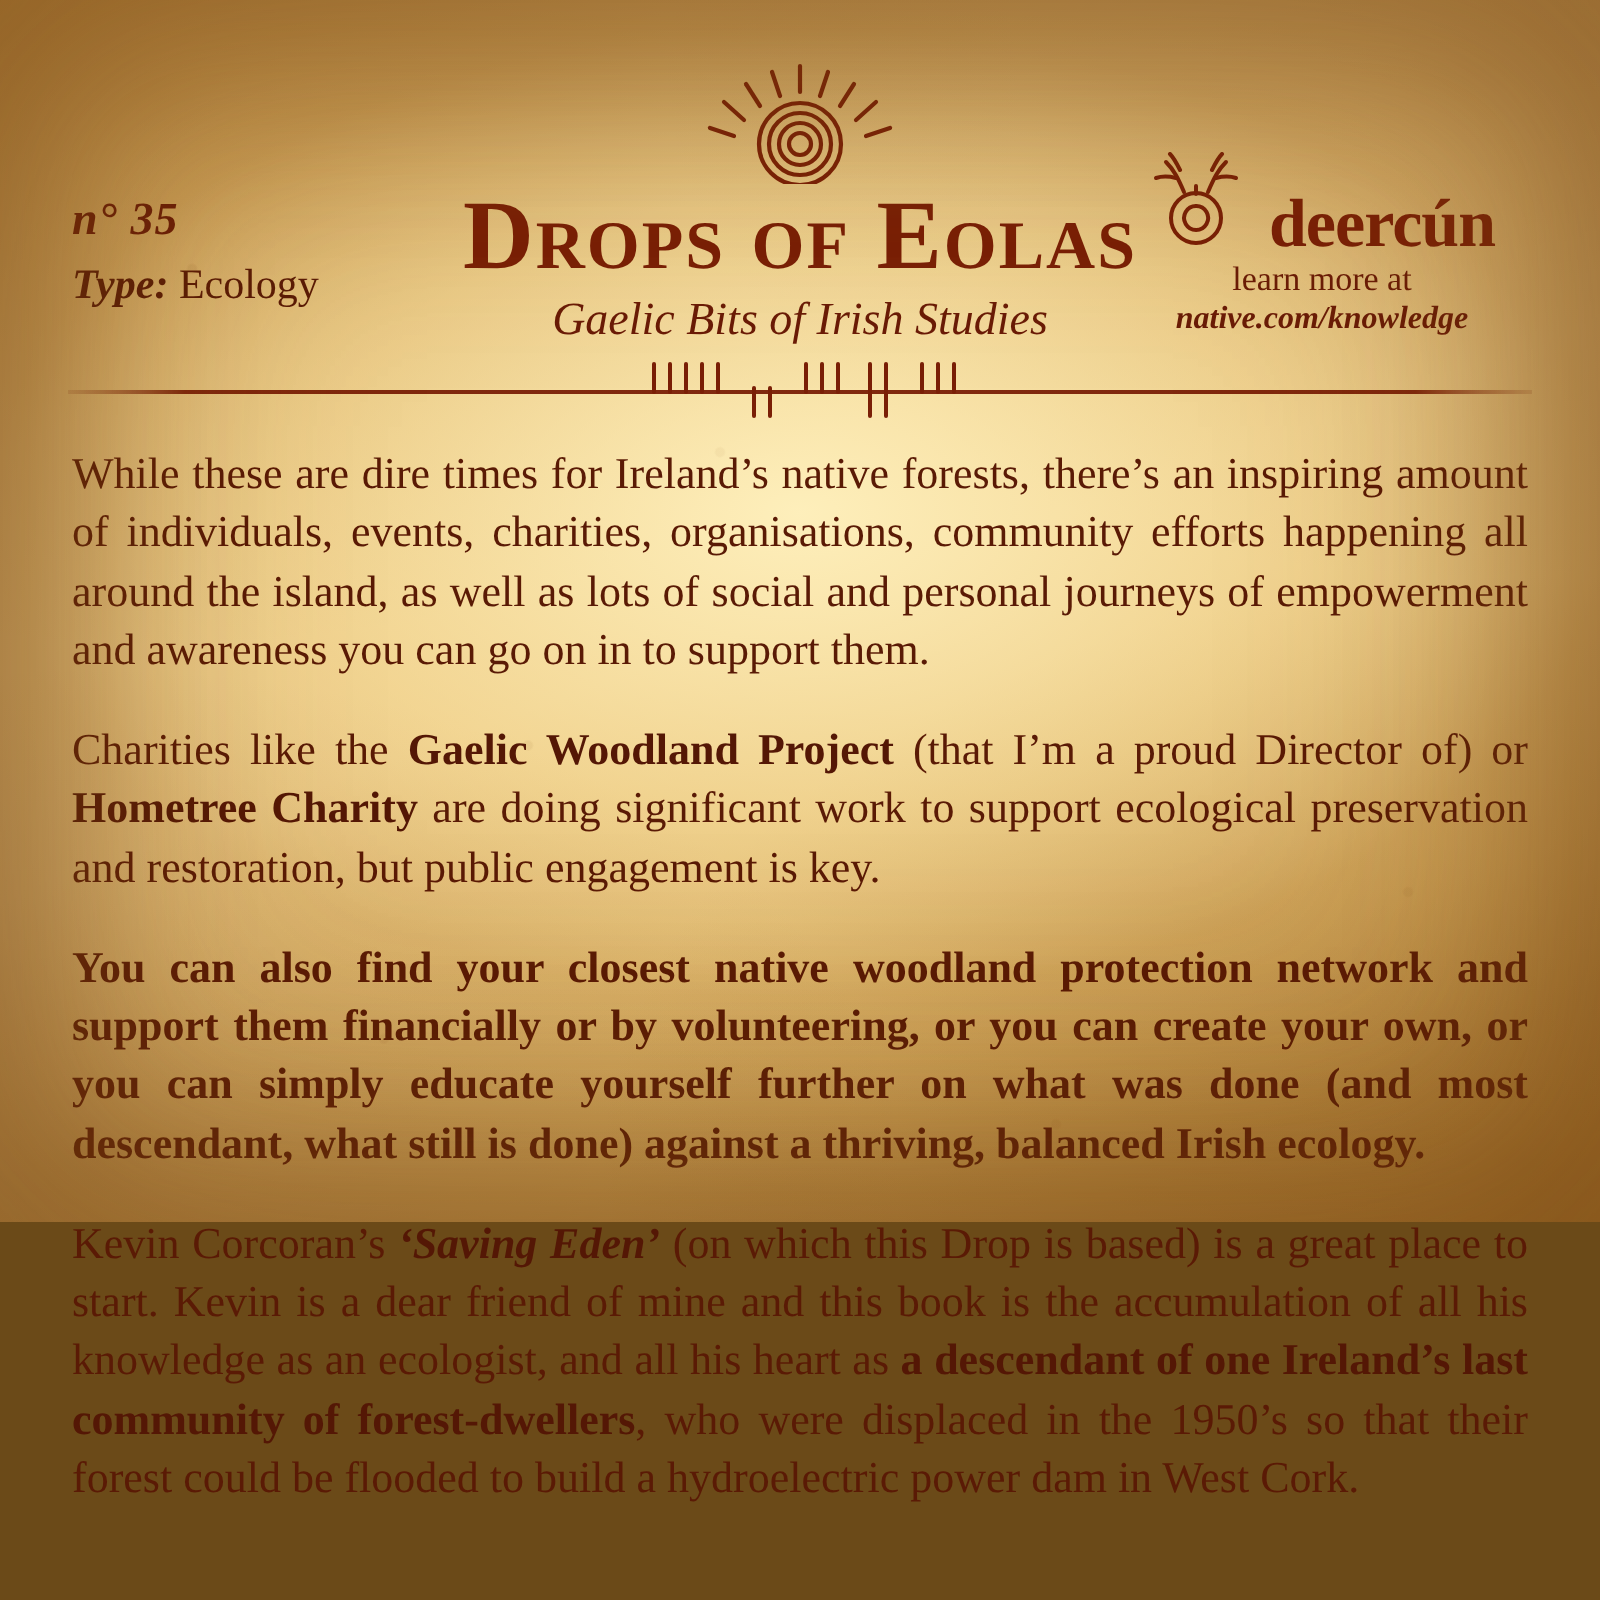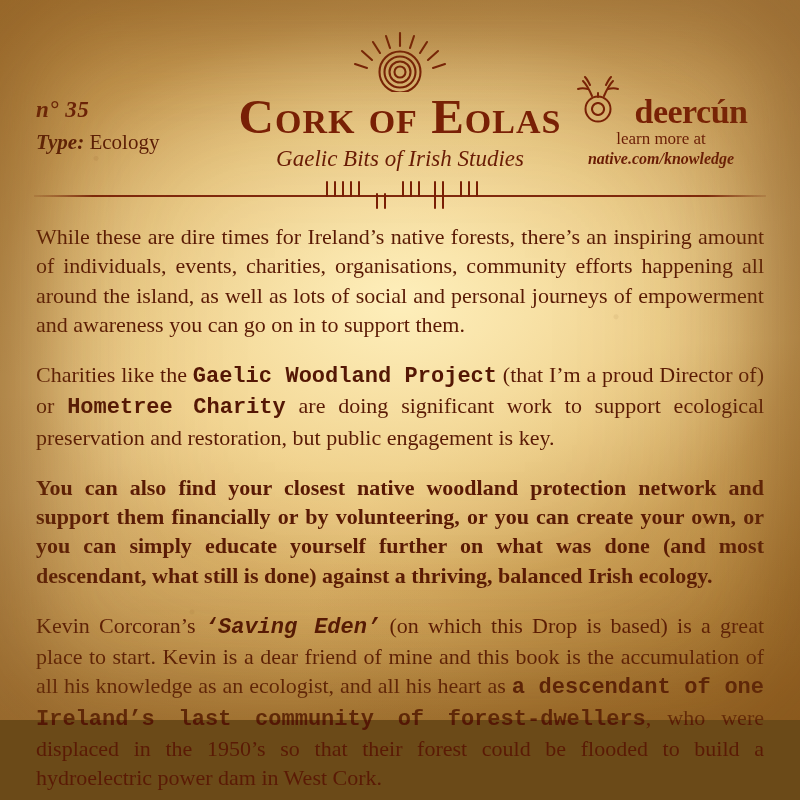--- a/index.html
+++ b/index.html
@@ -10,21 +10,21 @@
     width: 800px;
     height: 800px;
     overflow: hidden;
     font-family: "Liberation Serif", serif;
     background: #6b4a18;
   }
 
   .card {
     position: relative;
     width: 800px;
-    height: 720px;
+    height: 611px;
     box-sizing: border-box;
     background:
       radial-gradient(ellipse 70% 55% at 50% 42%, rgba(255,241,190,0.95) 0%, rgba(250,226,160,0.55) 45%, rgba(226,186,110,0.18) 72%, rgba(190,142,68,0.05) 100%),
       radial-gradient(ellipse 120% 100% at 10% 8%, rgba(150,96,30,0.35) 0%, rgba(150,96,30,0.0) 45%),
       radial-gradient(ellipse 120% 100% at 95% 95%, rgba(128,76,20,0.40) 0%, rgba(128,76,20,0.0) 48%),
       radial-gradient(ellipse 110% 90% at 92% 6%, rgba(140,88,26,0.30) 0%, rgba(140,88,26,0.0) 46%),
       radial-gradient(ellipse 110% 90% at 6% 96%, rgba(140,88,26,0.30) 0%, rgba(140,88,26,0.0) 46%),
       linear-gradient(160deg, #d8ab5c 0%, #e6c079 25%, #e9c683 50%, #d9ae60 78%, #c0903f 100%);
     color: #5a1a05;
   }
@@ -172,21 +172,21 @@
     padding: 4px 2px 0 2px;
   }
   .body p {
     margin: 0 0 21px 0;
     font-size: 22px;
     line-height: 1.33;
     text-align: justify;
     color: #5a1a05;
   }
   .body p:last-child { margin-bottom: 0; }
-  .body b { font-weight: bold; color: #541705; font-family: Liberation Mono, monospace; }
+  .body b { font-weight: bold; color: #541705; }
   .body i { font-style: italic; }
   .strong-par { font-weight: bold; }
 </style>
 </head>
 <body>
 
 <div class="card">
   <div class="grain"></div>
 
   <div class="inner">
@@ -214,21 +214,21 @@
               <path d="M35 23 L28 12"></path>
               <path d="M27 30 L17 21"></path>
               <path d="M65 18 L69 6"></path>
               <path d="M75 23 L82 12"></path>
               <path d="M83 30 L93 21"></path>
               <path d="M22 38 L10 34"></path>
               <path d="M88 38 L100 34"></path>
             </g>
           </svg>
         </span>
-        <div class="maintitle">Cork of Eolas</div>
+        <div class="maintitle">Drops of Eolas</div>
         <div class="subtitle">Gaelic Bits of Irish Studies</div>
       </div>
 
       <div class="brand">
         <div class="wordmark">
           <span>
             <svg width="46" height="48" viewBox="0 0 46 48">
               <g stroke="#7a1f06" stroke-width="2" fill="none" stroke-linecap="round">
                 <path d="M17 20 C14 13 12 9 8 5"></path>
                 <path d="M13 13 C9 12 6 12 3 13"></path>

